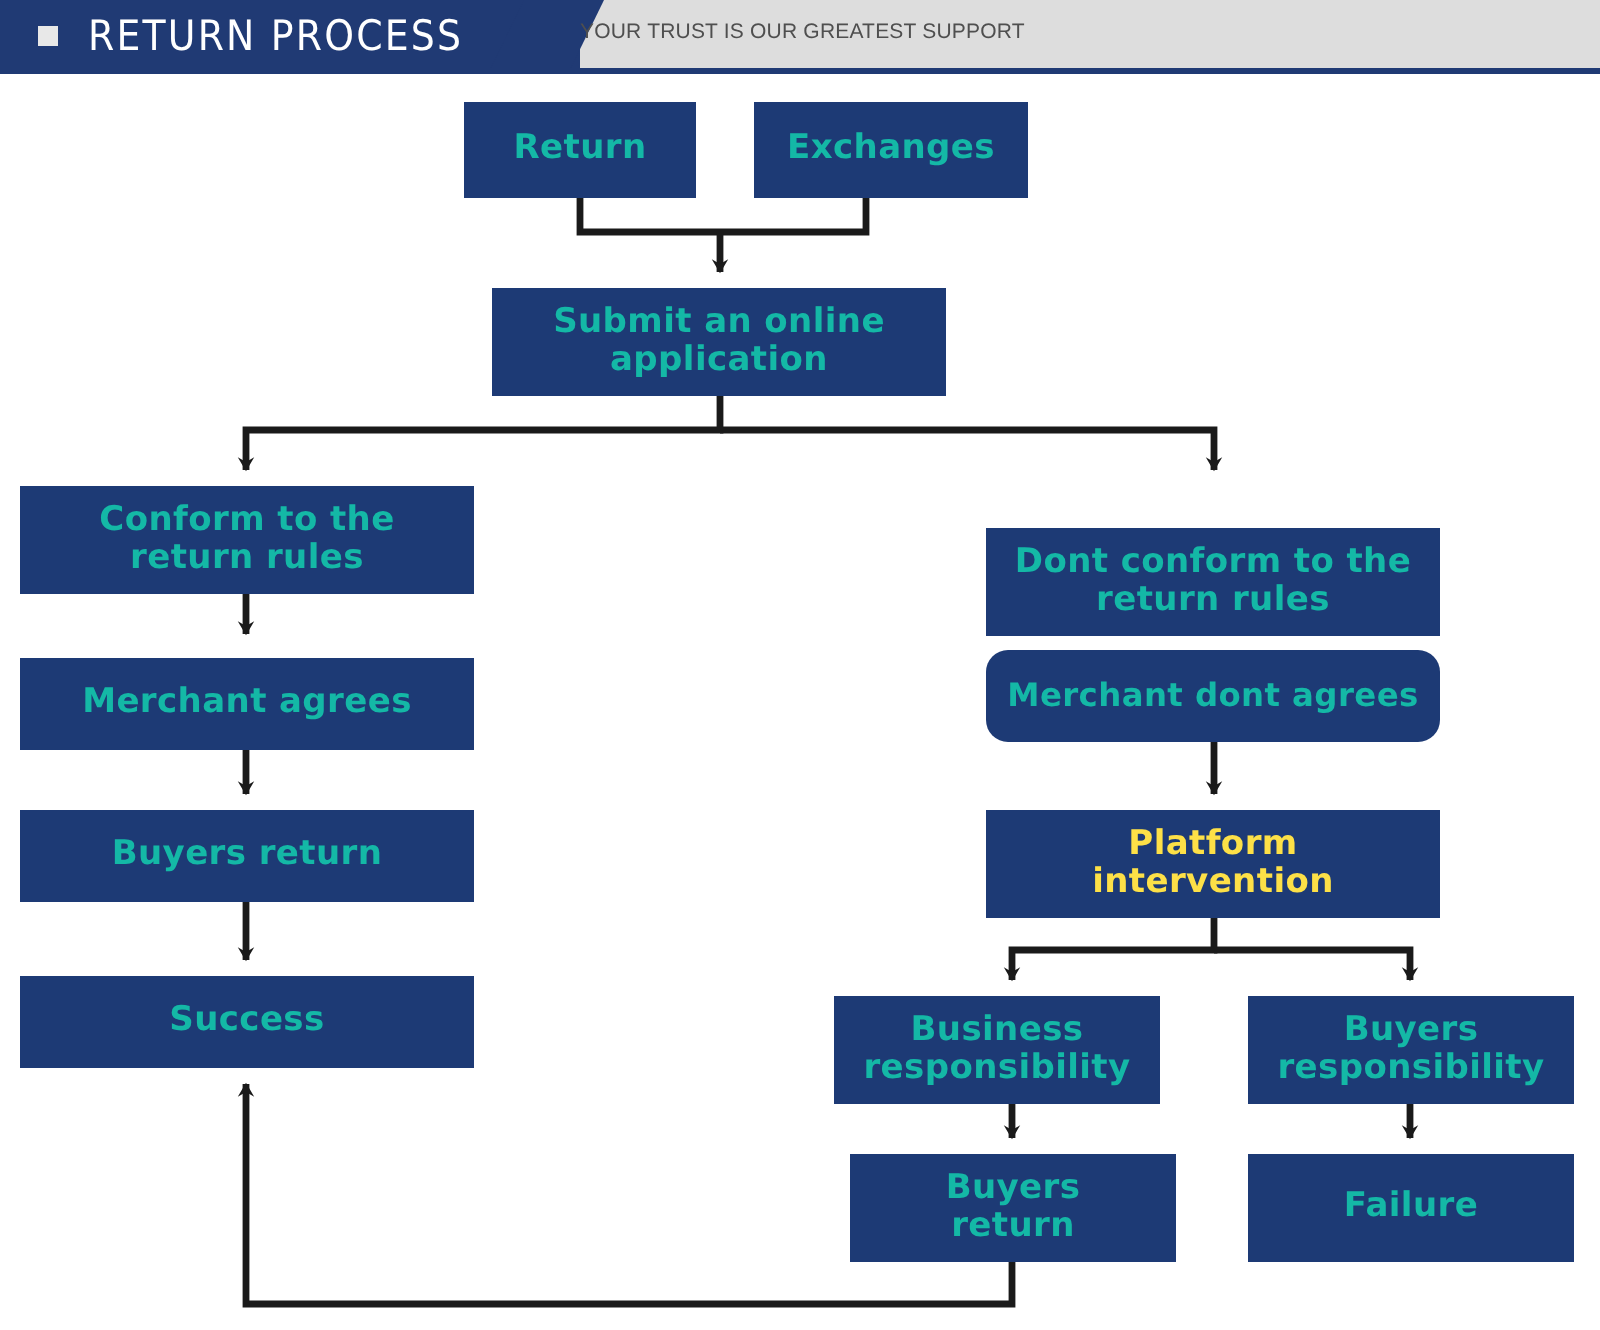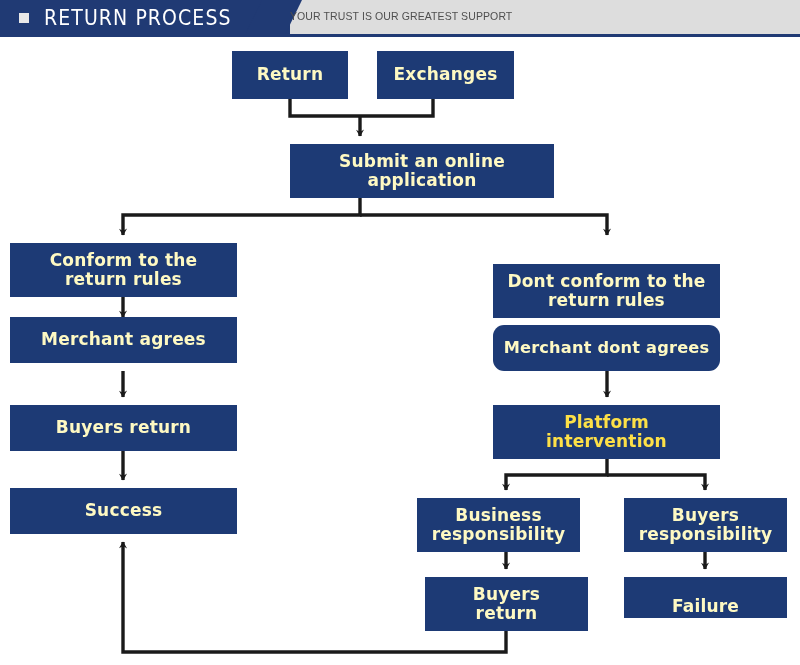--- a/index.html
+++ b/index.html
@@ -89,21 +89,21 @@
   }
   #connectors {
     position: absolute;
     left: 0; top: 0;
     width: 800px; height: 628px;
   }
 
   .node {
     position: absolute;
     background: #1d3a75;
-    color: #fef9c3;
+    color: #14b8a6;
     display: flex;
     align-items: center;
     justify-content: center;
     text-align: center;
     font-weight: 700;
     font-size: 17px;
     line-height: 1.12;
     letter-spacing: 0.2px;
     box-sizing: border-box;
     padding: 2px 4px;
@@ -165,31 +165,31 @@
     </svg>
 
     <div class="node" style="left:232px; top:14px; width:116px; height:48px;">
       <span>Return</span>
     </div>
 
     <div class="node" style="left:377px; top:14px; width:137px; height:48px;">
       <span>Exchanges</span>
     </div>
 
-    <div class="node" style="left:246px; top:107px; width:264px; height:54px;margin-left:44px;">
+    <div class="node" style="left:246px; top:107px; width:227px; height:54px;">
       <span>Submit an online
 application</span>
     </div>
 
     <div class="node" style="left:10px; top:206px; width:227px; height:54px;">
       <span>Conform to the
 return rules</span>
     </div>
 
-    <div class="node" style="left:10px; top:280px; width:227px; height:46px;">
+    <div class="node" style="left:10px; top:292px; width:227px; height:46px;">
       <span>Merchant agrees</span>
     </div>
 
     <div class="node" style="left:10px; top:368px; width:227px; height:46px;">
       <span>Buyers return</span>
     </div>
 
     <div class="node" style="left:10px; top:451px; width:227px; height:46px;">
       <span>Success</span>
     </div>
@@ -216,18 +216,18 @@
     <div class="node" style="left:624px; top:461px; width:163px; height:54px;">
       <span>Buyers
 responsibility</span>
     </div>
 
     <div class="node" style="left:425px; top:540px; width:163px; height:54px;">
       <span>Buyers
 return</span>
     </div>
 
-    <div class="node" style="left:624px; top:540px; width:163px; height:41px;align-items:flex-end;">
+    <div class="node" style="left:624px; top:540px; width:163px; height:54px;">
       <span>Failure</span>
     </div>
 
   </div>
 </div>
 
 </body></html>

